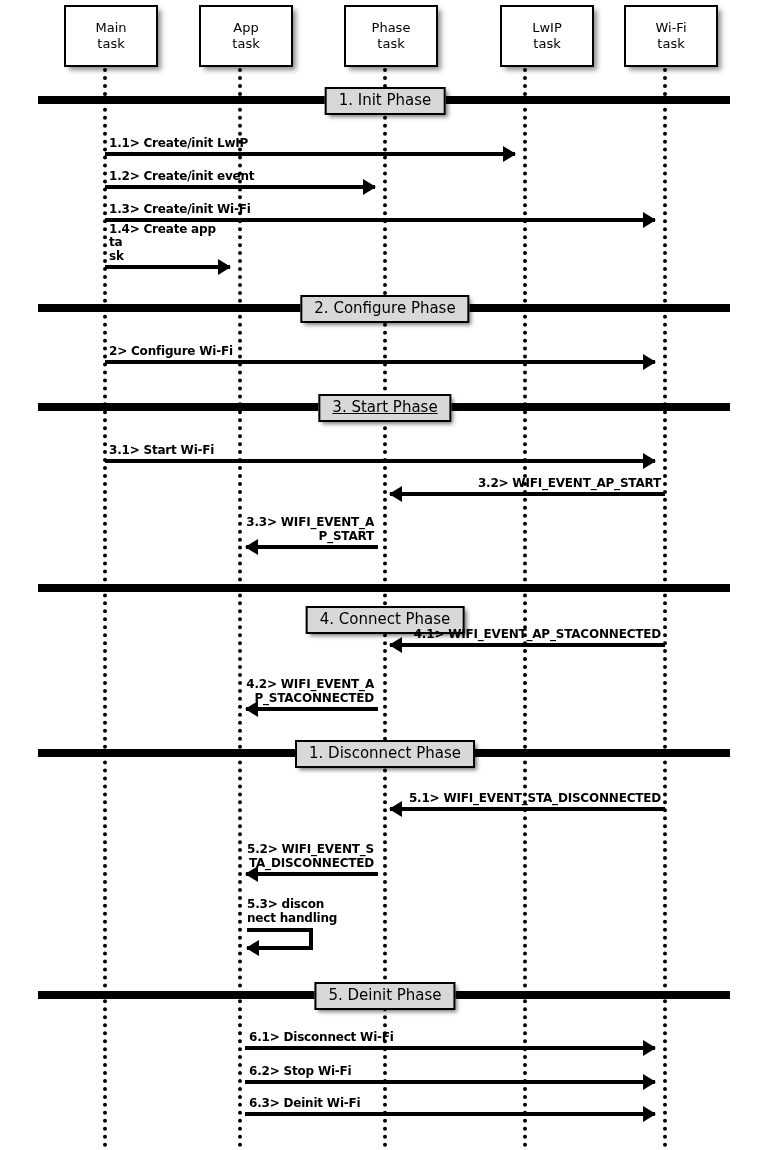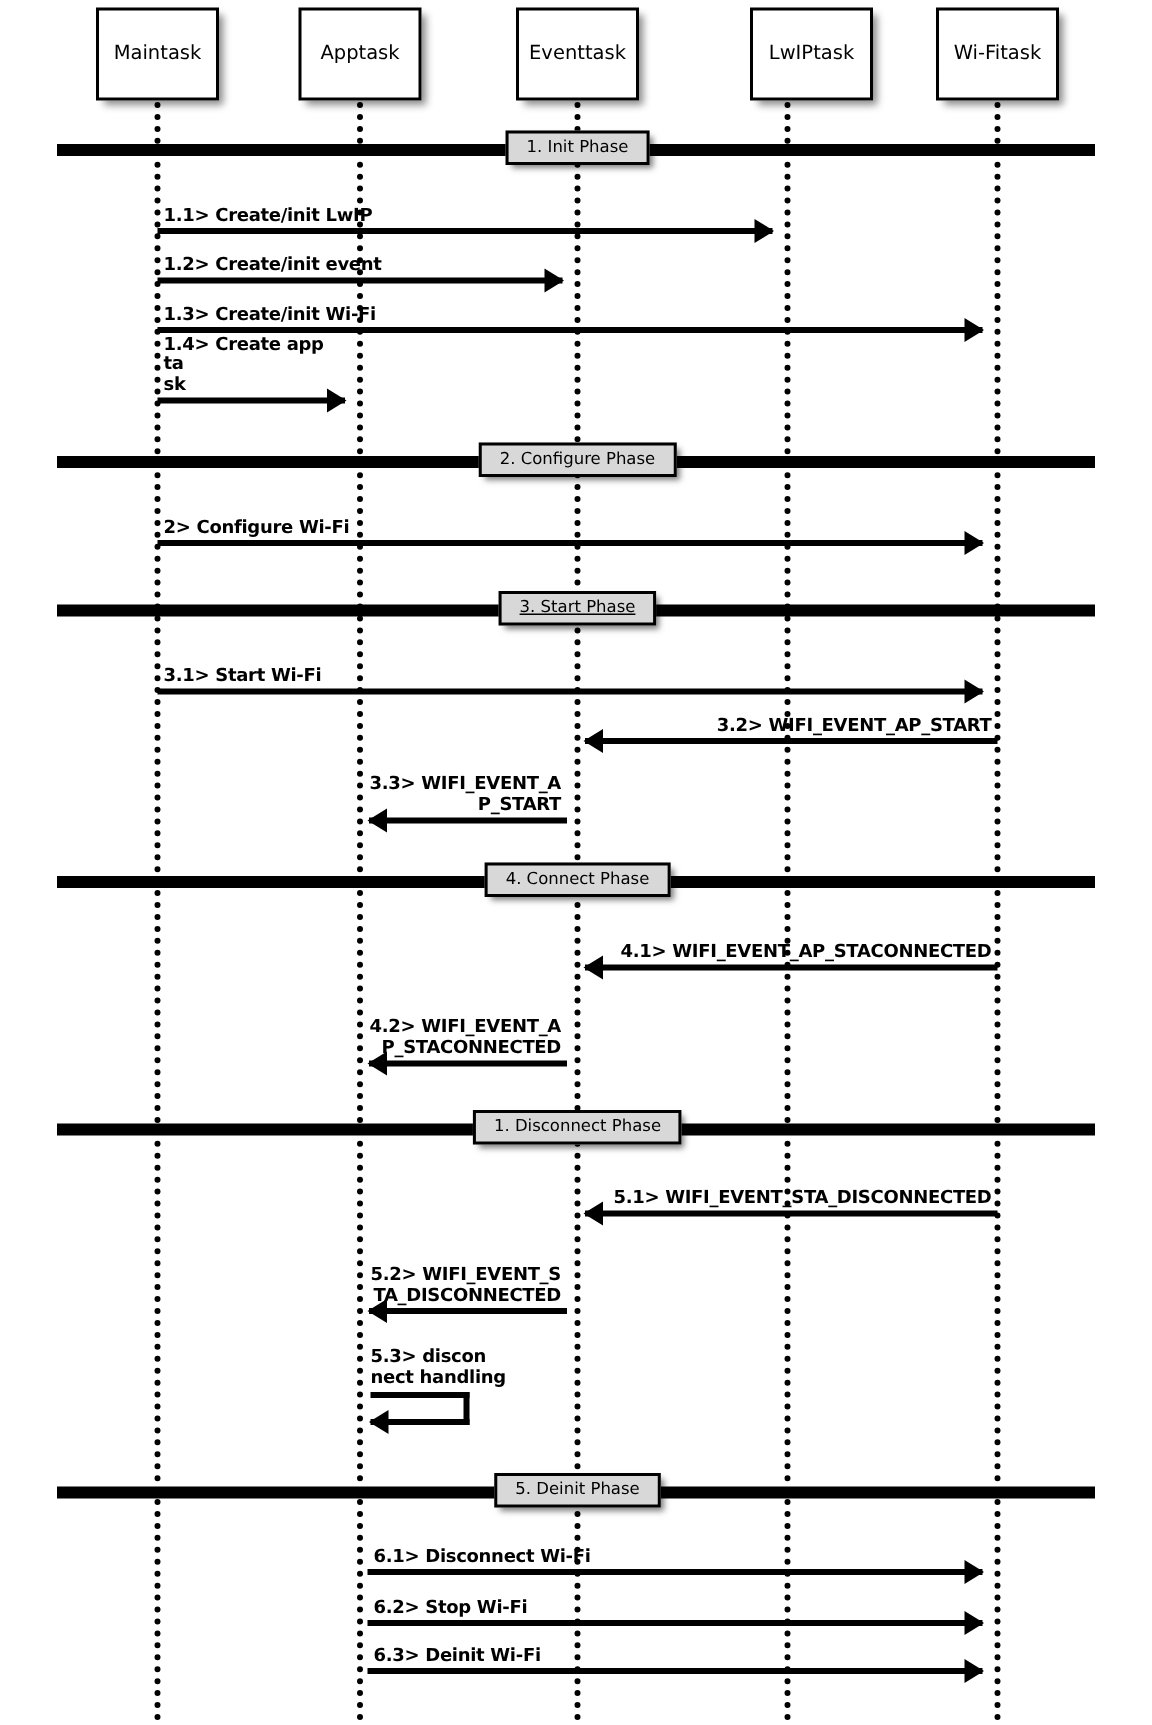--- a/index.html
+++ b/index.html
@@ -13,27 +13,27 @@
   }
   #diagram {
     position: relative;
     width: 768px; height: 1150px;
     background: #ffffff;
   }
 
   
   .participant {
     position: absolute;
-    width: 82px; height: 62px;
+    width: 94px; height: 62px;
     box-sizing: border-box;
     background: #ffffff;
     border: 2px solid #000000;
     box-shadow: 4px 4px 5px -1px rgba(0,0,0,0.45);
     display: flex;
-    flex-direction: row;
+    flex-direction: column;
     align-items: center;
     justify-content: center;
     line-height: 1.25;
     font-size: 13px;
     color: #000000;
     text-align: center;
   }
   .participant .pline { display: block; }
 
   
@@ -51,21 +51,21 @@
     height: 8px;
     background: #000000;
   }
   .phaselabel {
     position: absolute;
     transform: translateX(-50%);
     background: #d8d8d8;
     border: 2px solid #000000;
     box-shadow: 3px 3px 4px -1px rgba(0,0,0,0.5);
     padding: 3px 12px 4px 12px;
-    font-size: 11px;
+    font-size: 15px;
     color: #000000;
     white-space: nowrap;
     line-height: 1.1;
   }
 
   
   .msg { position: absolute; height: 0; }
   .msg .shaft {
     position: absolute;
     left: 0; right: 0; top: 0;
@@ -138,21 +138,21 @@
   <div id="participants-layer">
       <div class="participant" style="left: 64px; top: 5px;">
         <span class="pline">Main</span>
         <span class="pline">task</span>
       </div>
       <div class="participant" style="left: 199px; top: 5px;">
         <span class="pline">App</span>
         <span class="pline">task</span>
       </div>
       <div class="participant" style="left: 344px; top: 5px;">
-        <span class="pline">Event</span>
+        <span class="pline">Phase</span>
         <span class="pline">task</span>
       </div>
       <div class="participant" style="left: 500px; top: 5px; align-items: center;">
         <span class="pline">LwIP</span>
         <span class="pline">task</span>
       </div>
       <div class="participant" style="left: 624px; top: 5px;">
         <span class="pline">Wi-Fi</span>
         <span class="pline">task</span>
       </div>
@@ -167,21 +167,21 @@
     </div>
 
   <div id="phases-layer">
       <div class="phasebar" style="top: 96px;"></div>
       <div class="phaselabel" style="left: 385px; top: 87px;">1. Init Phase</div>
       <div class="phasebar" style="top: 304px;"></div>
       <div class="phaselabel" style="left: 385px; top: 295px;">2. Configure Phase</div>
       <div class="phasebar" style="top: 403px;"></div>
       <div class="phaselabel" style="left: 385px; top: 394px; text-decoration: underline;">3. Start Phase</div>
       <div class="phasebar" style="top: 584px;"></div>
-      <div class="phaselabel" style="left: 385px; top: 575px;">4. Connect Phase</div>
+      <div class="phaselabel" style="left: 385px; top: 606px;">4. Connect Phase</div>
       <div class="phasebar" style="top: 749px;"></div>
       <div class="phaselabel" style="left: 385px; top: 740px;">1. Disconnect Phase</div>
       <div class="phasebar" style="top: 991px;"></div>
       <div class="phaselabel" style="left: 385px; top: 982px;">5. Deinit Phase</div>
     </div>
 
   <div id="messages-layer">
       <div class="msg right lbl-left" style="left: 105px; width: 410px; top: 152px;">
         <div class="shaft"></div>
         <div class="head"></div>

